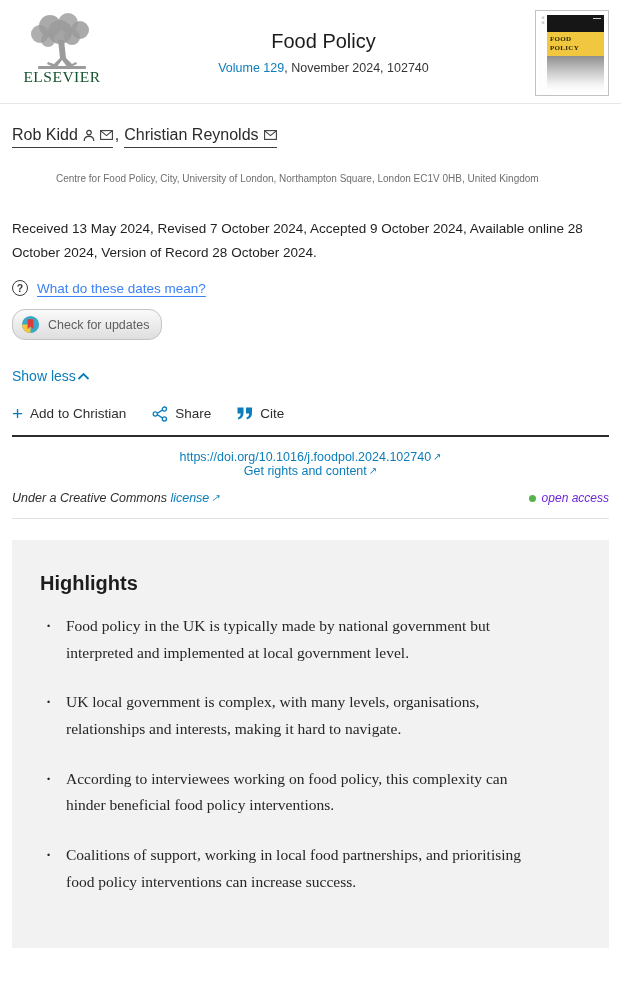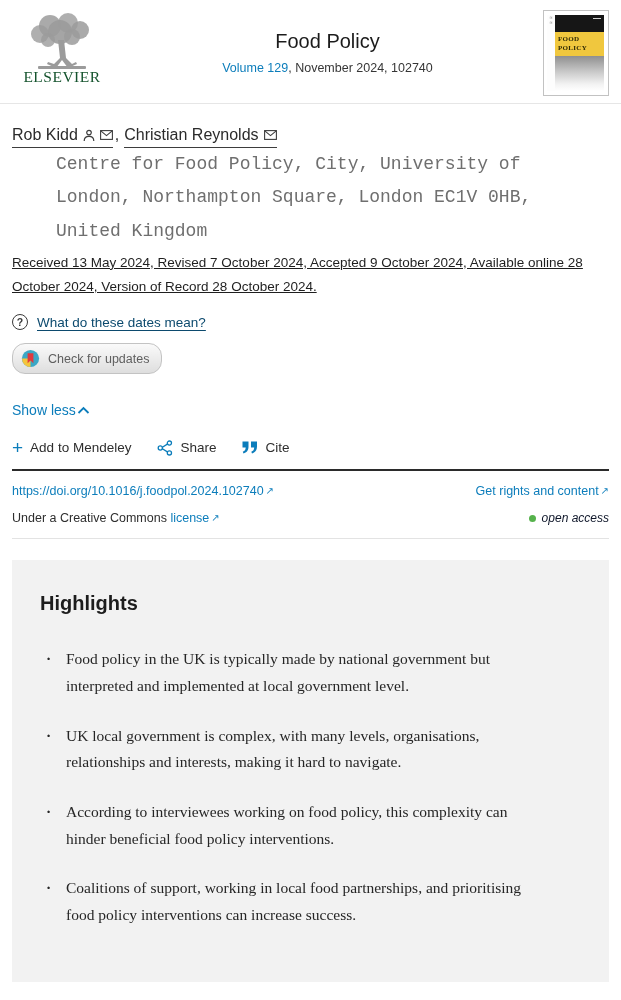--- a/index.html
+++ b/index.html
@@ -32,21 +32,21 @@
     font-weight: 400;
     margin-top: -2px;
   }
   .journal-block { flex: 1; text-align: center; padding-top: 20px; }
   .journal-title { font-size: 20px; color: #1b1b1b; font-weight: 400; }
   .journal-issue { font-size: 12.5px; color: #363636; margin-top: 8px; }
   .link { color: #0c7dbb; text-decoration: none; cursor: pointer; }
   .ext-arrow { font-size: 10px; position: relative; top: -1px; margin-left: 2px; }
 
   .cover {
-    width: 66px; height: 86px;
+    width: 74px; height: 86px;
     border: 1px solid #c2c2c2;
     background: #fff;
     padding: 4px 4px 4px 3px;
     display: flex;
     cursor: pointer;
   }
   .cover-strip {
     width: 8px; height: 100%;
     background: #fdfdfd;
     font-size: 4px; color: #8a8a8a; line-height: 1.2;
@@ -84,50 +84,49 @@
   .author {
     display: inline-flex; align-items: center; gap: 5px;
     border-bottom: 1.5px solid #3d3d3d;
     padding-bottom: 3px;
     cursor: pointer;
   }
   .author-sep { margin: 0 5px 0 2px; }
   .a-icon { display: inline-block; }
 
   .affiliation {
+    margin-top: 22px;
     padding-left: 44px;
-    font-size: 18px;
+    font-size: 10px;
     color: #6f6f6f;
     line-height: 1.85;
     max-width: 570px;
-    font-family: Liberation Mono, monospace;
   }
 
   .dates {
-    margin-top: 3px;
+    margin-top: 28px;
     font-size: 13.5px;
     color: #1f1f1f;
     line-height: 1.8;
     max-width: 590px;
-    text-decoration: underline;
   }
 
   .dates-help {
     margin-top: 15px;
     display: inline-flex; align-items: center; gap: 9px;
     cursor: pointer;
   }
   .q-icon {
     width: 16px; height: 16px; border-radius: 50%;
     border: 1.4px solid #3a3a3a;
     color: #3a3a3a; font-size: 10.5px; font-weight: 700;
     display: inline-flex; align-items: center; justify-content: center;
   }
   .dates-help-label {
-    font-size: 13.5px; color: #0c4a6e;
+    font-size: 13.5px; color: #3b82f6;
     text-decoration: underline;
     text-underline-offset: 3px;
   }
 
   .check-updates {
     margin-top: 13px;
     display: inline-flex; align-items: center; gap: 8px;
     background: linear-gradient(to bottom, #fafafa, #dedede);
     border: 1px solid #c3c3c3;
     border-radius: 13px;
@@ -149,42 +148,42 @@
   }
   .action { display: inline-flex; align-items: center; gap: 7px; cursor: pointer; }
   .plus-glyph { color: #0c7dbb; font-size: 19px; font-weight: 400; line-height: 1; }
 
   .dark-rule { border: none; border-top: 2px solid #2b2b2b; margin-top: 12px; }
 
   .meta-row {
     display: flex; justify-content: space-between; align-items: center;
     font-size: 12.5px;
   }
-  .doi-row { padding-top: 13px; }
+  .doi-row { padding-top: 13px; flex-direction: column; }
   .cc-row { padding-top: 13px; padding-bottom: 13px; }
-  .cc-left { color: #2e2e2e; }
-  .oa { display: inline-flex; align-items: center; gap: 6px; color: #0f172a; }
+  .cc-left { color: #2e2e2e; font-style: italic; }
+  .oa { display: inline-flex; align-items: center; gap: 6px; color: #6d28d9; }
   .oa-dot { width: 7px; height: 7px; border-radius: 50%; background: #56b24c; display: inline-block; }
   .oa-label { font-style: italic; font-size: 12px; }
   .light-rule { border: none; border-top: 1px solid #e3e3e3; }
 
   
   .highlights {
     margin-top: 21px;
     background: #f2f2f2;
     padding: 32px 28px 30px 28px;
     min-height: 383px;
   }
   .highlights-heading {
     font-family: Liberation Sans, sans-serif;
     font-size: 20px; font-weight: 600; color: #1d1d1d;
   }
   .highlights-list {
     list-style: none;
-    margin-top: 31px;
+    margin-top: 18px;
     font-family: "Liberation Serif", serif;
     font-size: 15.5px;
     color: #262626;
   }
   .highlights-list li {
     position: relative;
     padding-left: 26px;
     max-width: 487px;
     line-height: 1.72;
     margin-bottom: 23px;
@@ -287,21 +286,21 @@
     <div class="show-less">
       <span>Show less</span>
       <svg width="13" height="9" viewBox="0 0 13 9" fill="none" stroke="#0c7dbb" stroke-width="1.8">
         <polyline points="1.5,7 6.5,2 11.5,7"></polyline>
       </svg>
     </div>
 
     <div class="actions">
       <span class="action">
         <span class="plus-glyph">+</span>
-        <span>Add to Mendeley</span>
+        <span>Add to Christian</span>
       </span>
       <span class="action">
         <svg width="16" height="16" viewBox="0 0 16 16">
           <g stroke="#0c7dbb" stroke-width="1.3" fill="none">
             <line x1="4.2" y1="8" x2="11.5" y2="3.4"></line>
             <line x1="4.2" y1="8" x2="11.5" y2="12.6"></line>
           </g>
           <g fill="#ffffff" stroke="#0c7dbb" stroke-width="1.3">
             <circle cx="3.3" cy="8" r="2.1"></circle>
             <circle cx="12.4" cy="3.1" r="2.1"></circle>

